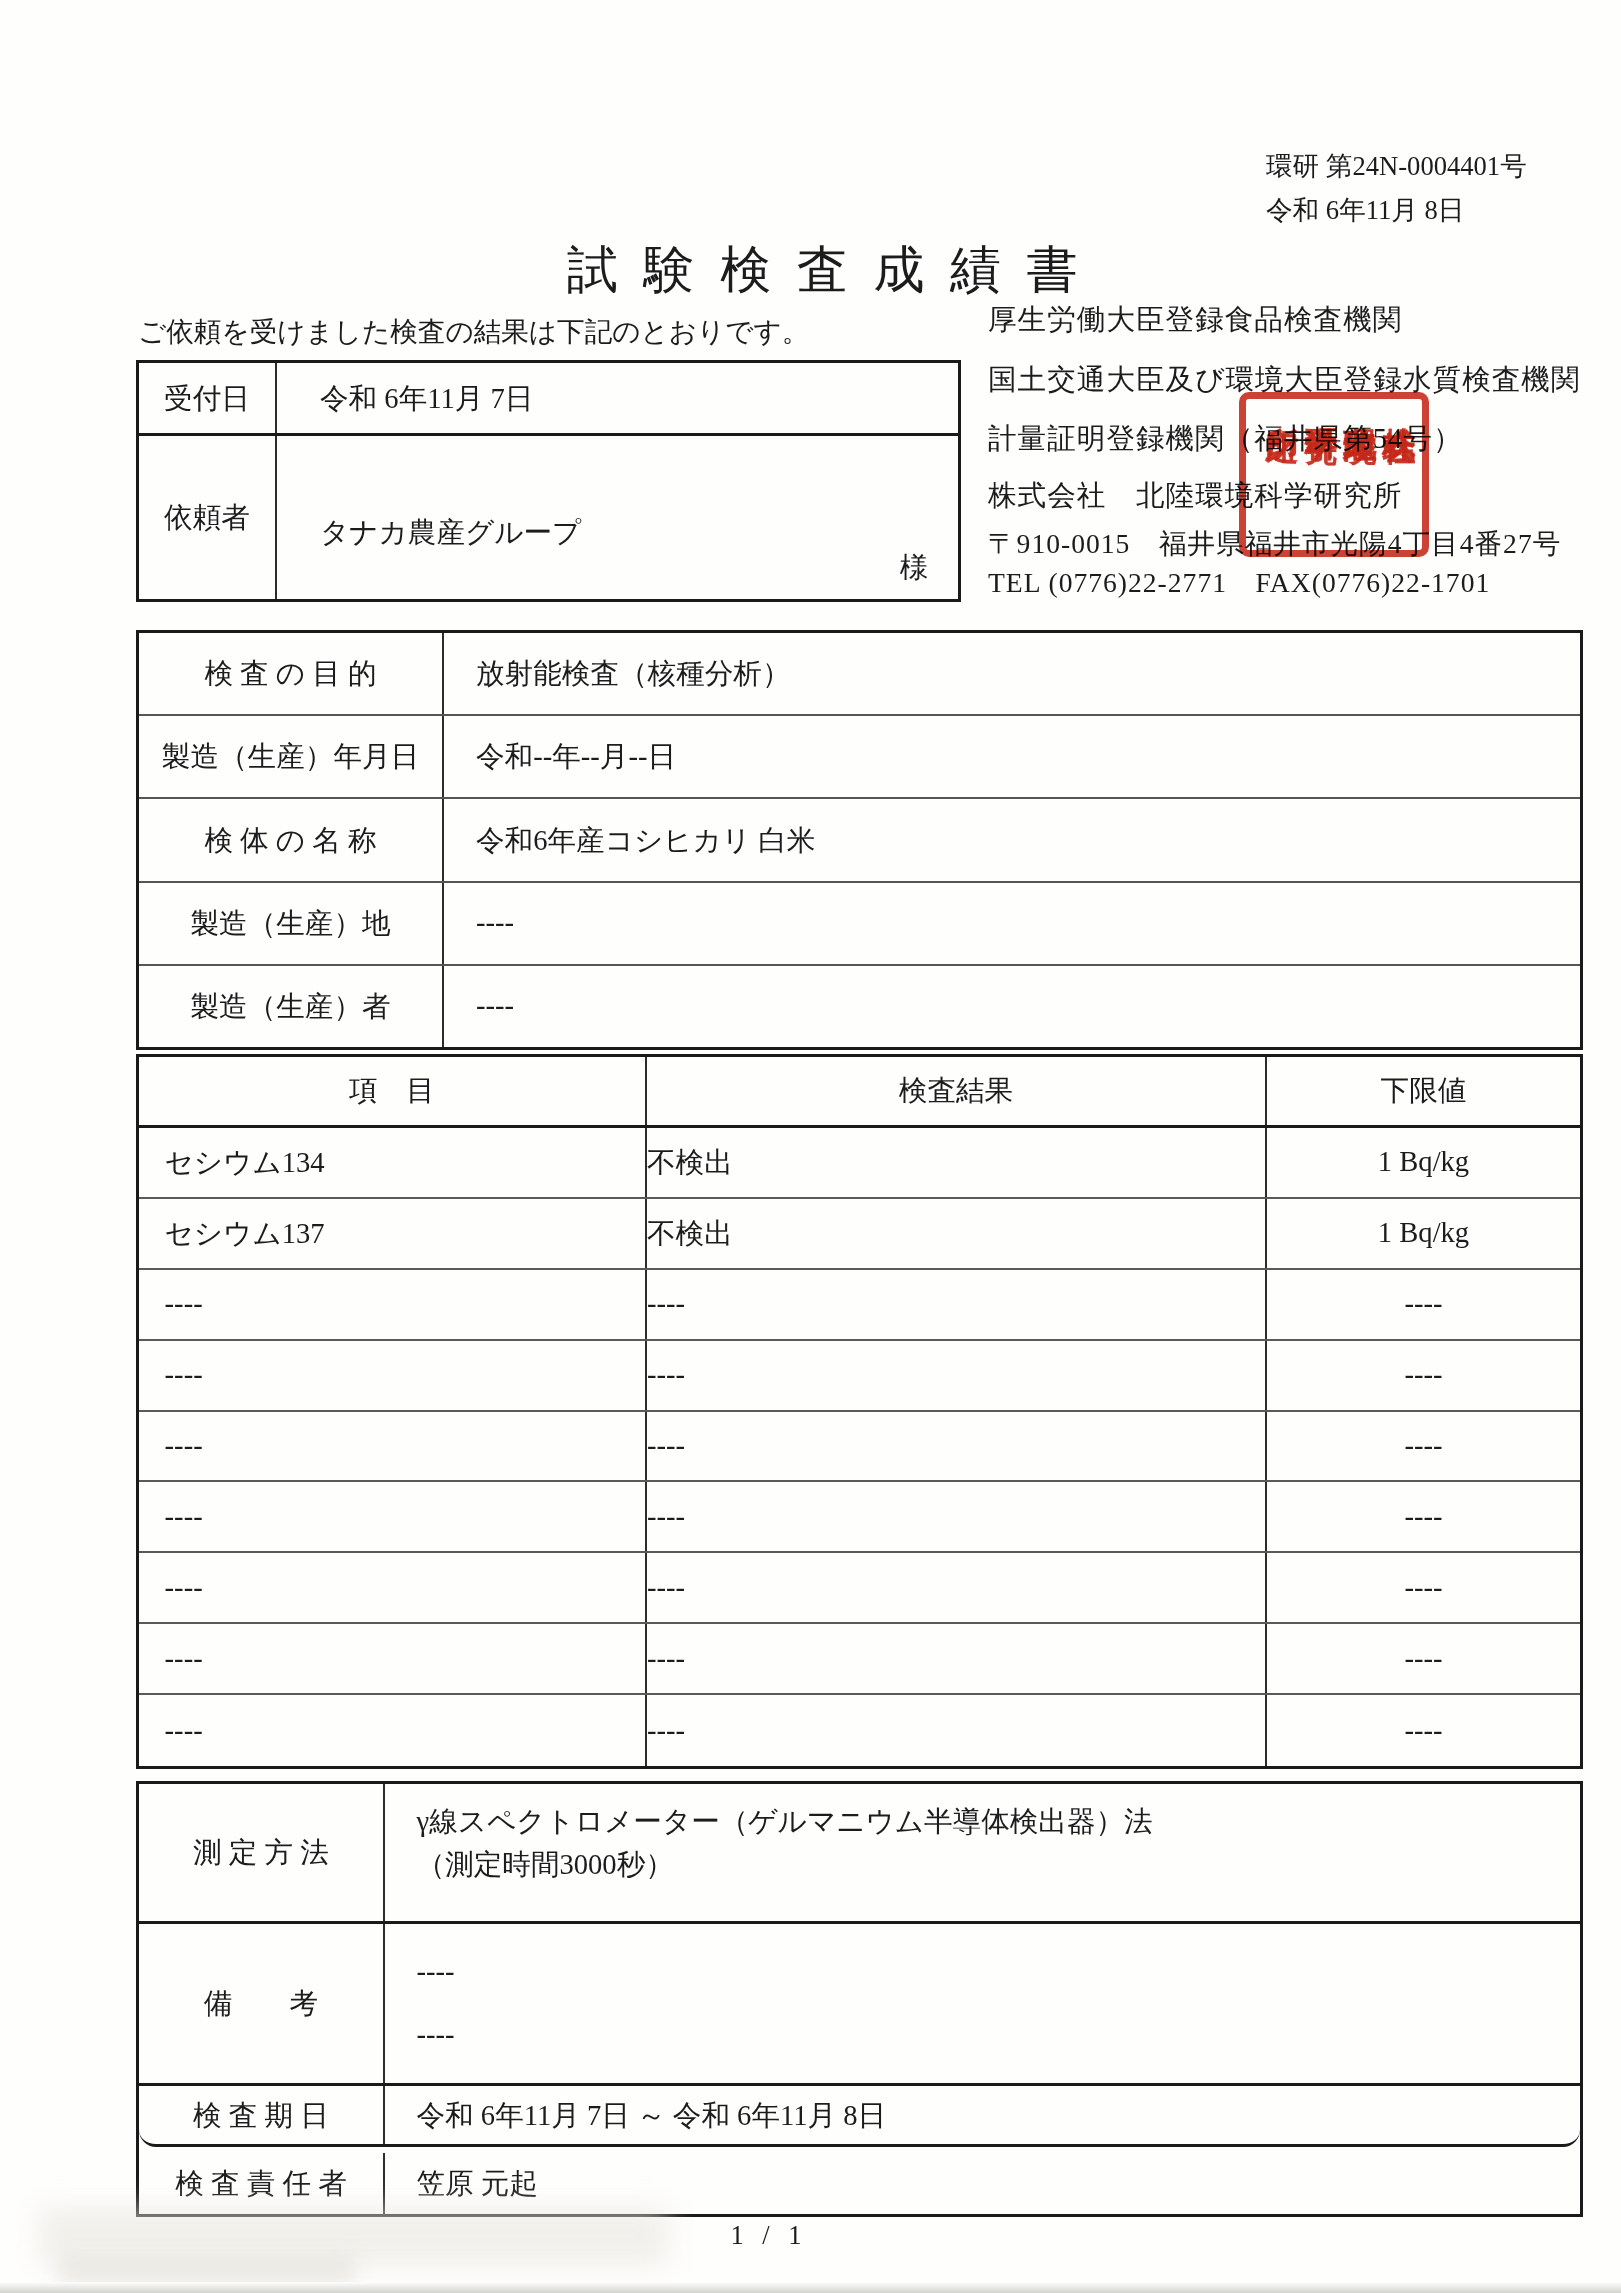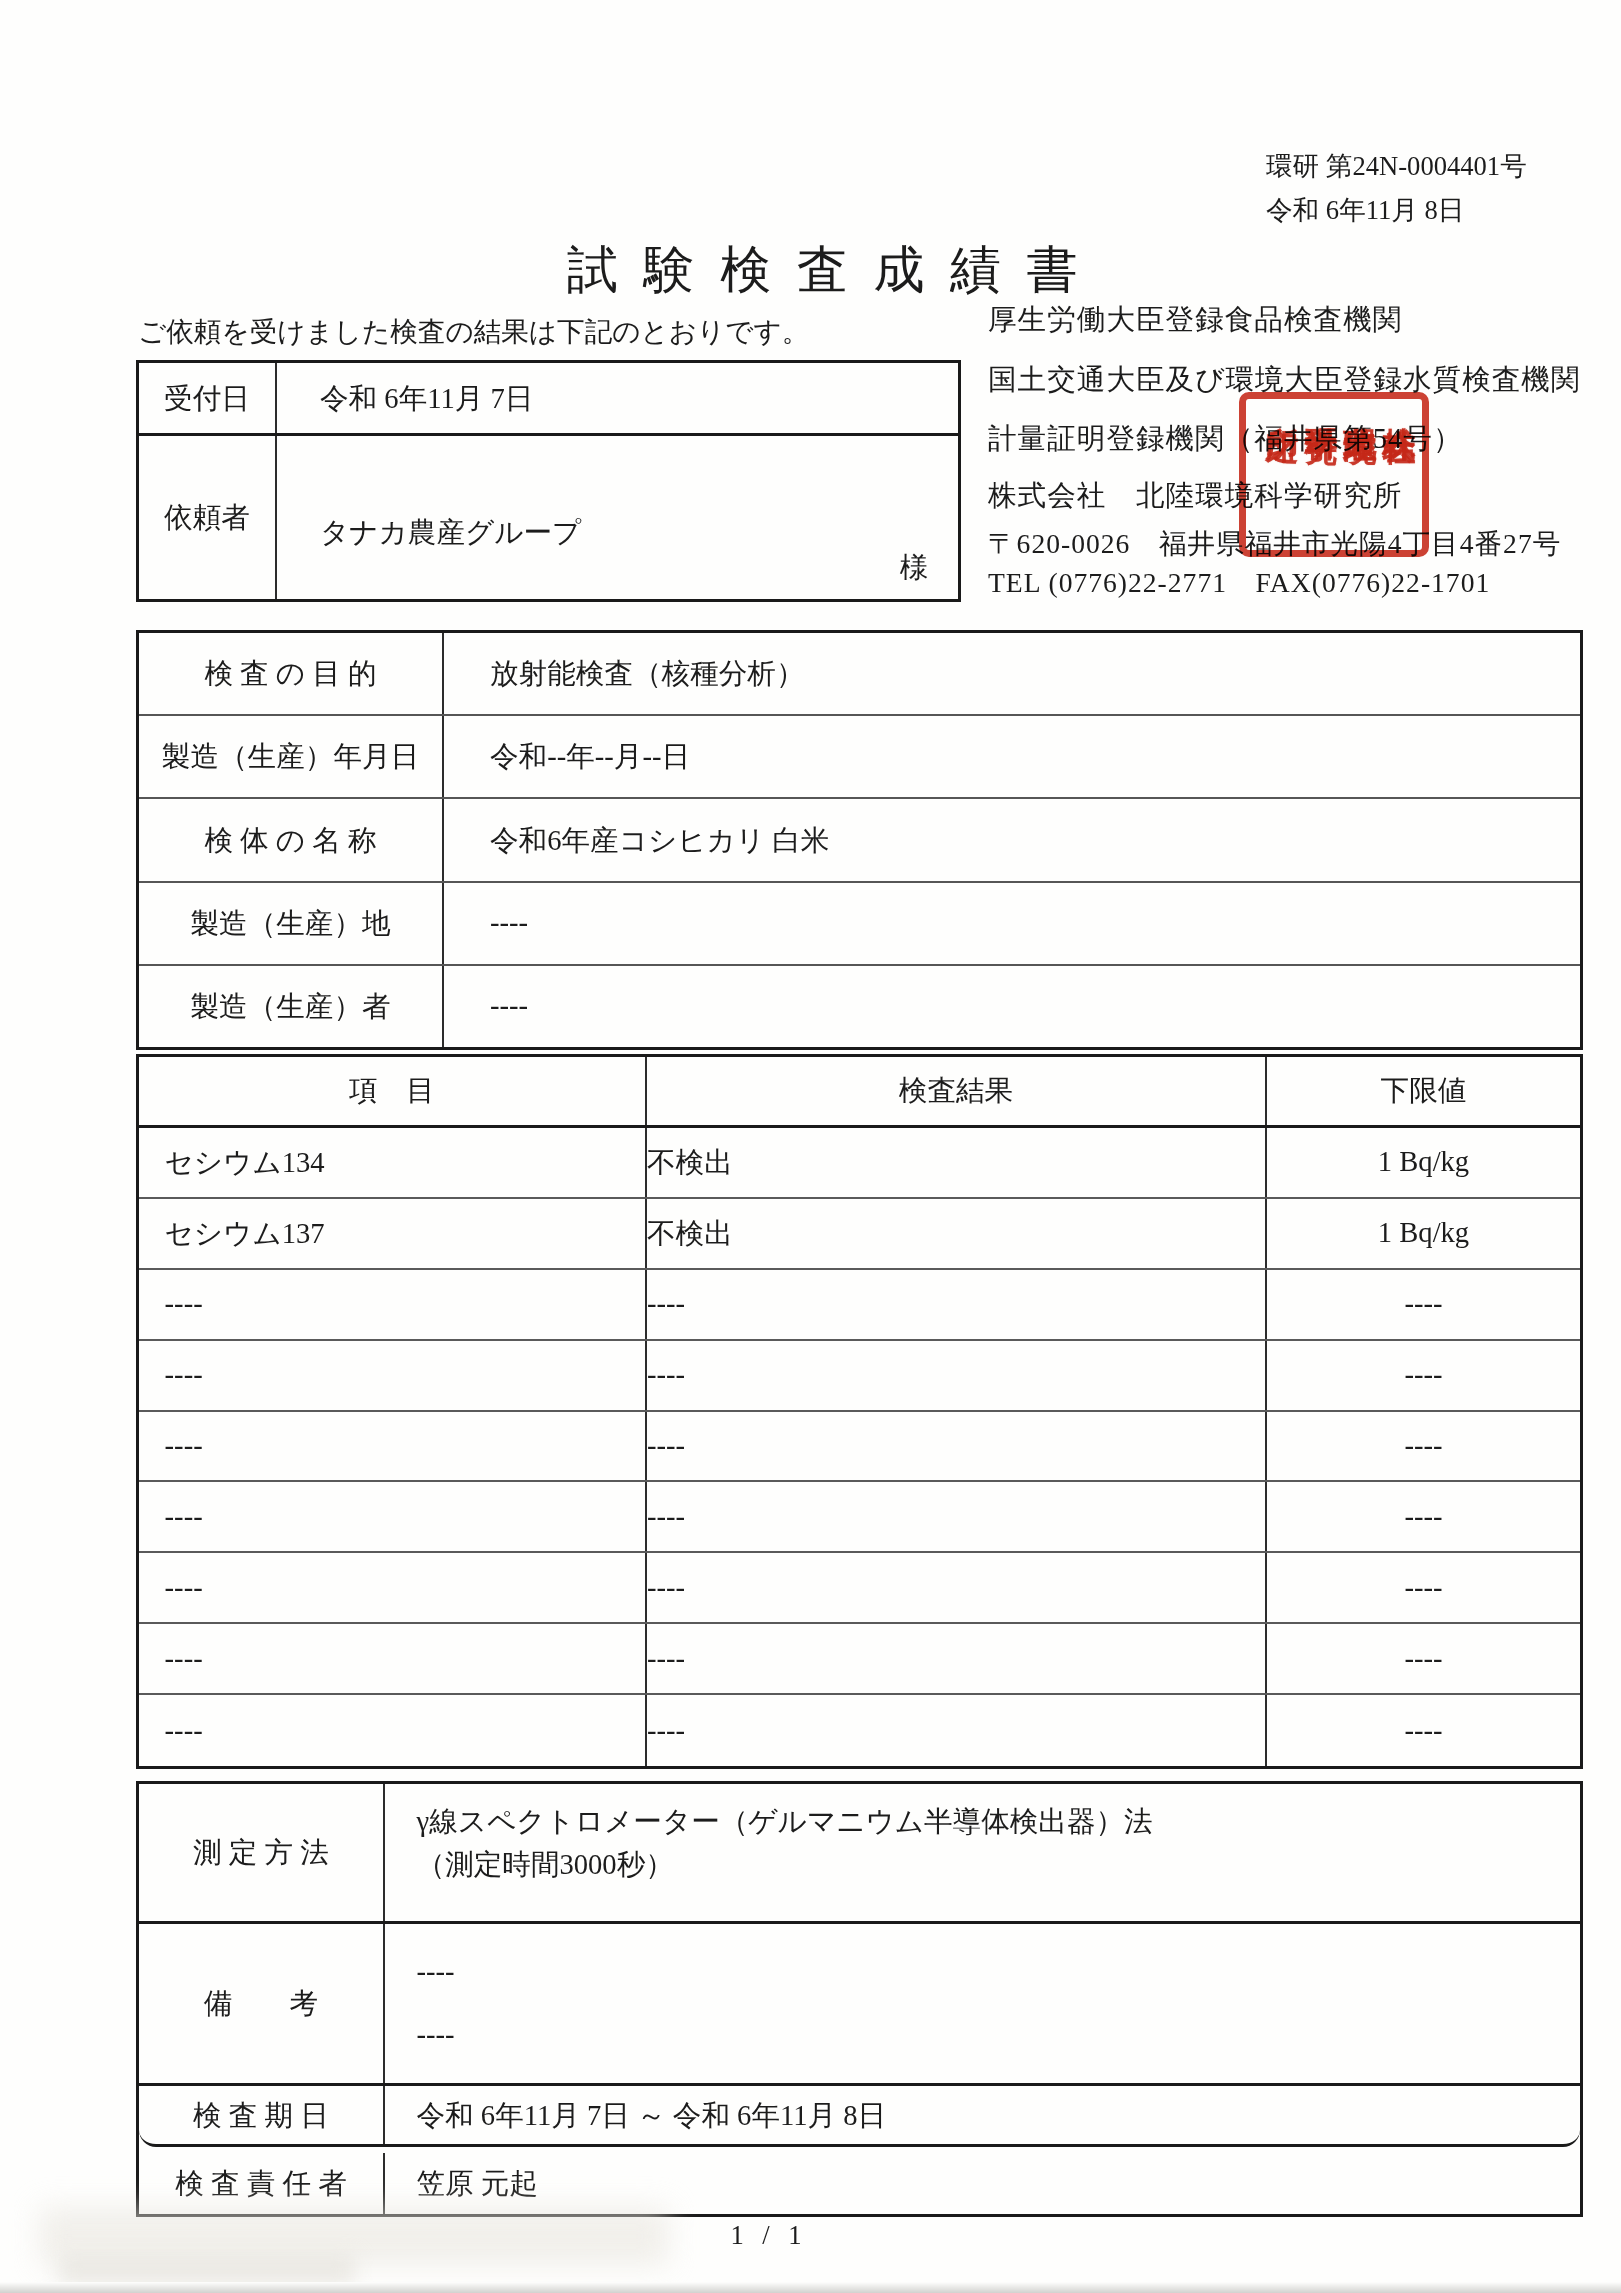--- a/index.html
+++ b/index.html
@@ -50,21 +50,21 @@
   .t-request .lbl{width:138px;}
   .t-request .val{padding-left:43px;}
   .client-cell{flex:1;position:relative;}
   .client-name{position:absolute;left:43px;top:77px;font-size:28.6px;white-space:nowrap;font-family:Liberation Serif, serif;}
   .honorific{position:absolute;right:29.6px;bottom:11.8px;font-size:28.6px;}
   
   .t-sample{left:136px;top:630px;width:1441px;height:414px;}
   .t-sample .row{flex:1;border-bottom:2px solid #565656;}
   .t-sample .row:last-child{border-bottom:none;}
   .t-sample .lbl{width:305px;}
-  .t-sample .val{padding-left:46px;}
+  .t-sample .val{padding-left:32px;}
   
   .t-results{left:136px;top:1054px;width:1441px;height:709px;}
   .t-results .row{height:71px;border-bottom:2px solid #5a5a5a;}
   .t-results .row.hdr{border-bottom:3px solid #1a1a1a;}
   .t-results .row:last-child{border-bottom:none;}
   .c-item{width:508px;border-right:2px solid #2c2c2c;display:flex;align-items:center;
           padding-left:25.6px;box-sizing:border-box;font-size:28.6px;white-space:nowrap;}
   .c-result{flex:1;border-right:2px solid #2c2c2c;display:flex;align-items:center;
           box-sizing:border-box;font-size:28.6px;white-space:nowrap;}
   .c-limit{width:313px;display:flex;align-items:center;justify-content:center;
@@ -103,21 +103,21 @@
   </div>
 
   <div class="abs doc-title">試験検査成績書</div>
 
   <div class="abs intro">ご依頼を受けました検査の結果は下記のとおりです。</div>
 
   <div class="abs org-line" style="top:300px;">厚生労働大臣登録食品検査機関</div>
   <div class="abs org-line" style="top:360px;">国土交通大臣及び環境大臣登録水質検査機関</div>
   <div class="abs org-line" style="top:419px;">計量証明登録機関（福井県第54号）</div>
   <div class="abs org-line" style="top:476px;">株式会社　北陸環境科学研究所</div>
-  <div class="abs org-line org-small" style="top:525px;">〒620-0026　福井県福井市光陽4丁目4番27号</div>
+  <div class="abs org-line org-small" style="top:525px;">〒910-0015　福井県福井市光陽4丁目4番27号</div>
   <div class="abs org-line org-small" style="top:564px;">TEL (0776)22-2771　FAX(0776)22-1701</div>
 
   <div class="abs seal">
     <span>株式会社</span>
     <span>北陸環境</span>
     <span>科学研究</span>
     <span>所之印</span>
   </div>
 
   <div class="abs tbl t-request">

